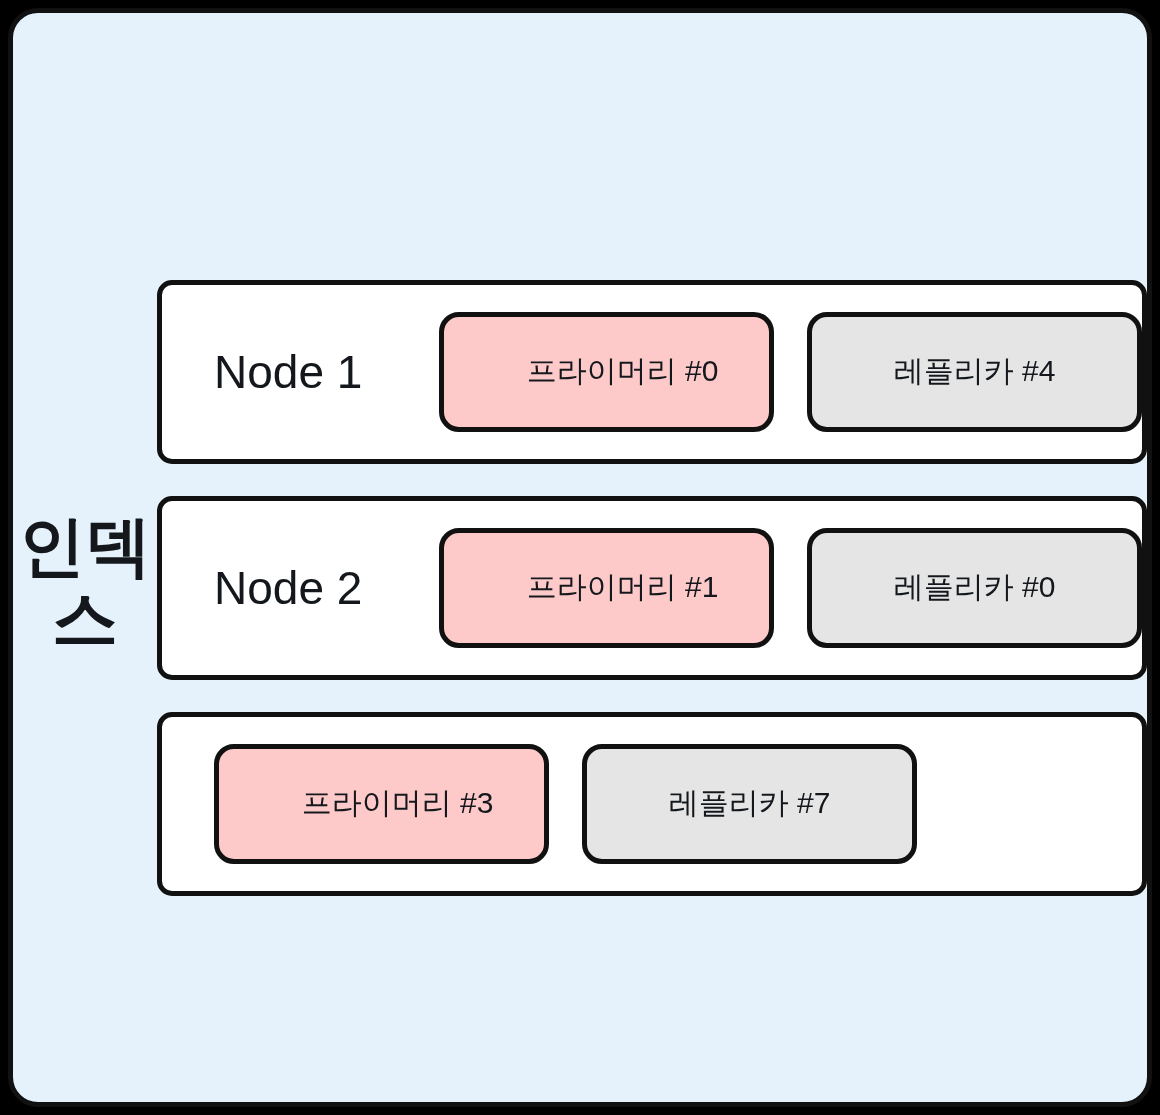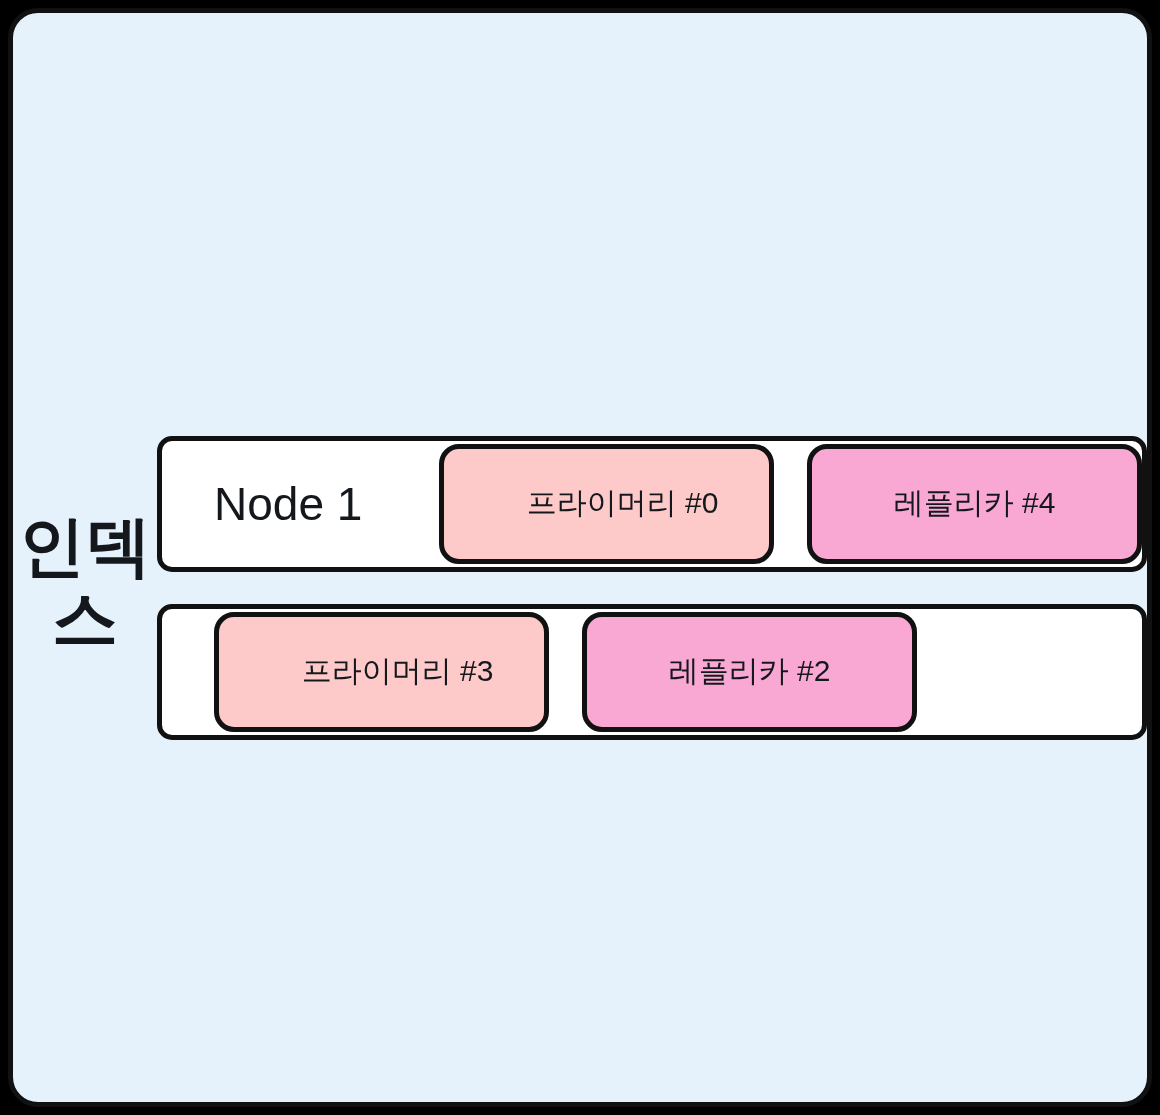--- a/index.html
+++ b/index.html
@@ -48,21 +48,21 @@
     margin-top: 60px;
     width: 1022px;
     display: flex;
     flex-direction: column;
     gap: 32px;
   }
 
   
   .node-row {
     box-sizing: border-box;
-    height: 136px;
+    height: 184px;
     background: #FFFFFF;
     border: 5px solid #111111;
     border-radius: 15px;
     display: flex;
     align-items: center;
     padding-left: 52px;
   }
 
   .node-label {
     font-size: 46px;
@@ -89,40 +89,45 @@
     color: #14181C;
     user-select: none;
   }
 
   .shard-chip.primary {
     background: #FDC9C9;
     padding-left: 32px;
   }
 
   .shard-chip.replica {
-    background: #f9a8d4;
+    background: #e5e5e5;
     margin-left: 33px;
   }
 </style>
 </head>
 <body>
 
 <div class="index-panel">
 
   <div class="index-title">인덱스</div>
 
   <div class="nodes">
 
     <div class="node-row">
       <div class="node-label">Node 1</div>
       <div class="shard-chip primary">프라이머리 #0</div>
       <div class="shard-chip replica">레플리카 #4</div>
     </div>
 
+    <div class="node-row">
+      <div class="node-label">Node 2</div>
+      <div class="shard-chip primary">프라이머리 #1</div>
+      <div class="shard-chip replica">레플리카 #0</div>
+    </div>
 
 
     <div class="node-row">
       <div class="shard-chip primary">프라이머리 #3</div>
-      <div class="shard-chip replica">레플리카 #2</div>
+      <div class="shard-chip replica">레플리카 #7</div>
     </div>
 
   </div>
 </div>
 
 </body></html>

